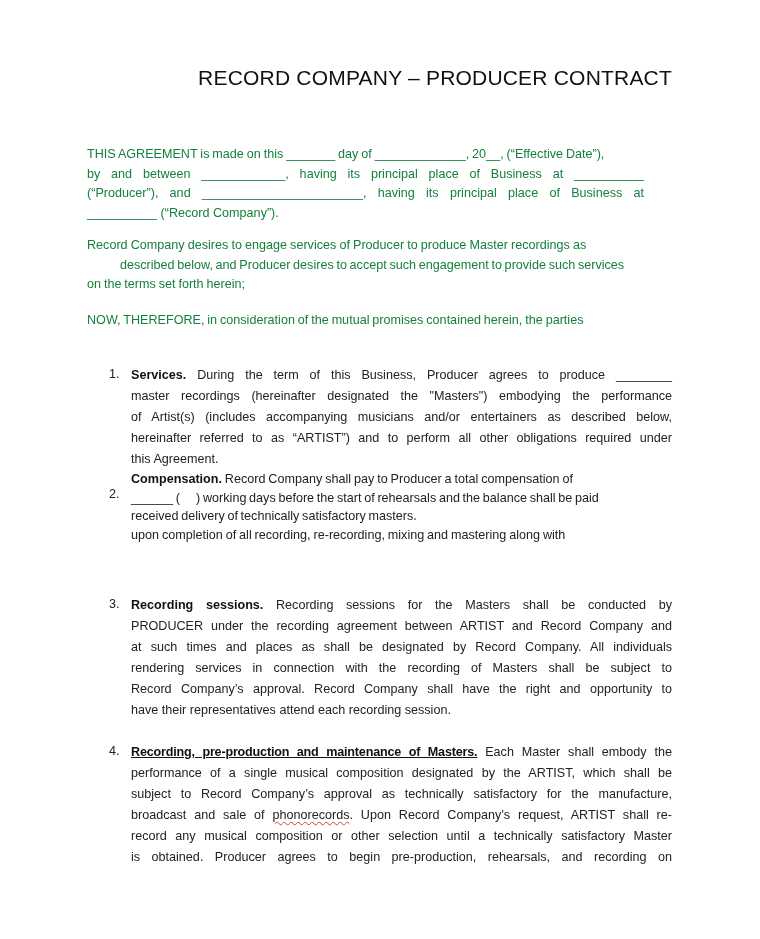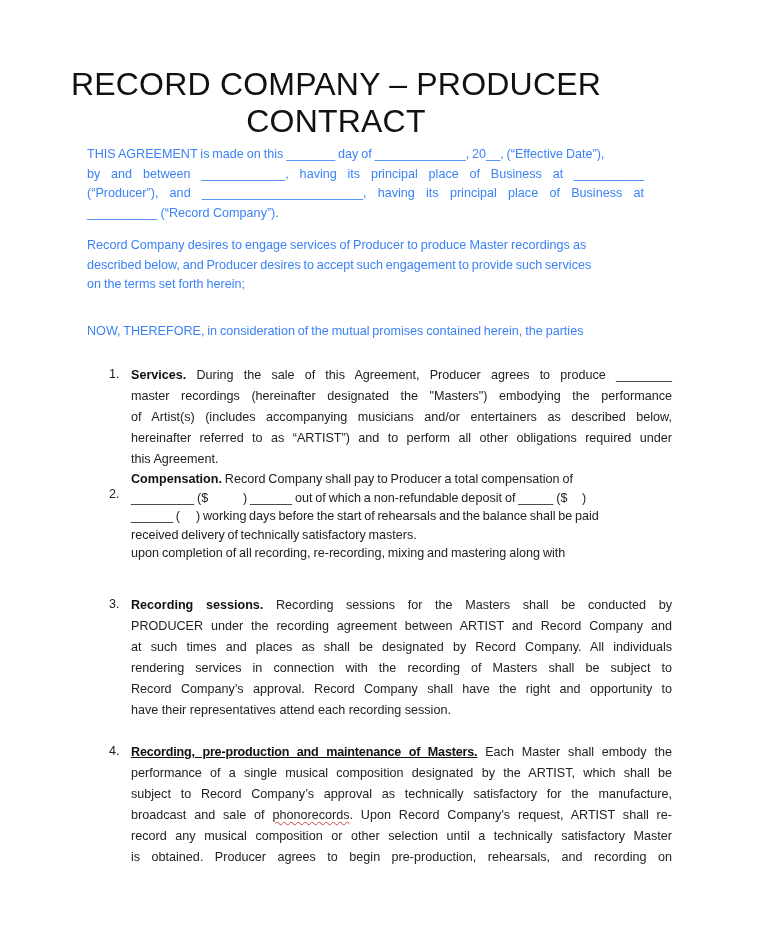--- a/index.html
+++ b/index.html
@@ -1,18 +1,18 @@
 <!DOCTYPE html>
 <html><head>
 <meta charset="utf-8">
 <style>
   html, body { margin:0; padding:0; background:#ffffff; }
   body { width:760px; height:939px; overflow:hidden; position:relative; font-family:"Liberation Sans", "DejaVu Sans", sans-serif; color:#1a1a1a; }
-  .title { position:absolute; left:0; width:672px; top:66px; text-align:center; font-size:32px; letter-spacing:0.2px; color:#111; }
-  .p { position:absolute; left:87px; font-size:12.6px; line-height:19.5px; color:#3b82f6; }
+  .title { position:absolute; left:0; width:672px; top:66px; text-align:right; font-size:21px; letter-spacing:0.2px; color:#111; }
+  .p { position:absolute; left:87px; font-size:12.6px; line-height:19.5px; color:#15803d; }
   .line { display:block; white-space:nowrap; }
   .jline { display:block; text-align:justify; text-align-last:justify; }
   .num { position:absolute; left:109px; font-size:12.6px; color:#222; }
   .item { position:absolute; left:131px; width:541px; font-size:12.6px; line-height:21px; color:#222; }
   .item b { font-weight:bold; color:#111;margin-top:32px; }
   .squig { text-decoration:underline wavy #d04040; text-decoration-thickness:1px; text-underline-offset:2px;margin-top:32px; }
 </style>
 </head>
 <body>
 
@@ -22,41 +22,40 @@
 
   <div class="p" style="top:145px; width:557px;">
     <span class="line" style="word-spacing:-0.6px;">THIS AGREEMENT is made on this _______ day of _____________, 20__, (“Effective Date”),</span>
     <span class="jline">by and between ____________, having its principal place of Business at __________</span>
     <span class="jline">(“Producer”), and _______________________, having its principal place of Business at</span>
     <span class="line">__________ (“Record Company”).</span>
   </div>
 
   <div class="p" style="top:236px; width:570px;">
     <span class="line" style="word-spacing:-0.4px;">Record Company desires to engage services of Producer to produce Master recordings as</span>
-    <span class="line" style="word-spacing:-0.8px;">described below, and Producer desires to accept such engagement to provide such services</span>
+    <span class="line" style="word-spacing:-0.8px;text-align:center;">described below, and Producer desires to accept such engagement to provide such services</span>
     <span class="line" style="word-spacing:-0.6px;">on the terms set forth herein;</span>
   </div>
 
   <div class="p" style="top:311px; width:570px;">
-    <span class="line" style="word-spacing:-0.6px;margin-top:11px;">NOW, THEREFORE, in consideration of the mutual promises contained herein, the parties</span>
+    <span class="line" style="word-spacing:-0.6px;">NOW, THEREFORE, in consideration of the mutual promises contained herein, the parties</span>
   </div>
 
   <div class="num" style="top:367px;">1.</div>
   <div class="item" style="top:365px;">
-    <span class="jline"><b>Services.</b><span> During the sale of this Agreement, Producer agrees to produce ________</span></span>
+    <span class="jline"><b>Services.</b><span> During the term of this Business, Producer agrees to produce ________</span></span>
     <span class="jline">master recordings (hereinafter designated the "Masters") embodying the performance</span>
     <span class="jline">of Artist(s) (includes accompanying musicians and/or entertainers as described below,</span>
     <span class="jline" style="word-spacing:-0.4px;">hereinafter referred to as “ARTIST”) and to perform all other obligations required under</span>
     <span class="line">this Agreement.</span>
   </div>
 
   <div class="num" style="top:487px;">2.</div>
   <div class="item" style="top:470px; line-height:18.5px;">
     <span class="line" style="word-spacing:-0.6px;"><b>Compensation.</b><span> Record Company shall pay to Producer a  total compensation of</span></span>
-    <span class="line" style="white-space:pre; word-spacing:-0.6px;">_________ ($            ) ______ out of which a non-refundable deposit of _____ ($     )</span>
     <span class="line" style="white-space:pre; word-spacing:-0.8px;">______ (      ) working days before the start of rehearsals and the balance shall be paid</span>
     <span class="line" style="word-spacing:-0.8px;">received delivery of technically satisfactory masters.</span>
     <span class="line" style="word-spacing:-0.6px;">upon completion of all recording, re-recording, mixing and mastering along with</span>
   </div>
 
   <div class="num" style="top:597px;">3.</div>
   <div class="item" style="top:595px;">
     <span class="jline"><b>Recording sessions.</b><span> Recording sessions for the Masters shall be conducted by</span></span>
     <span class="jline">PRODUCER under the recording agreement between ARTIST and Record Company and</span>
     <span class="jline">at such times and places as shall be designated by Record Company. All individuals</span>

